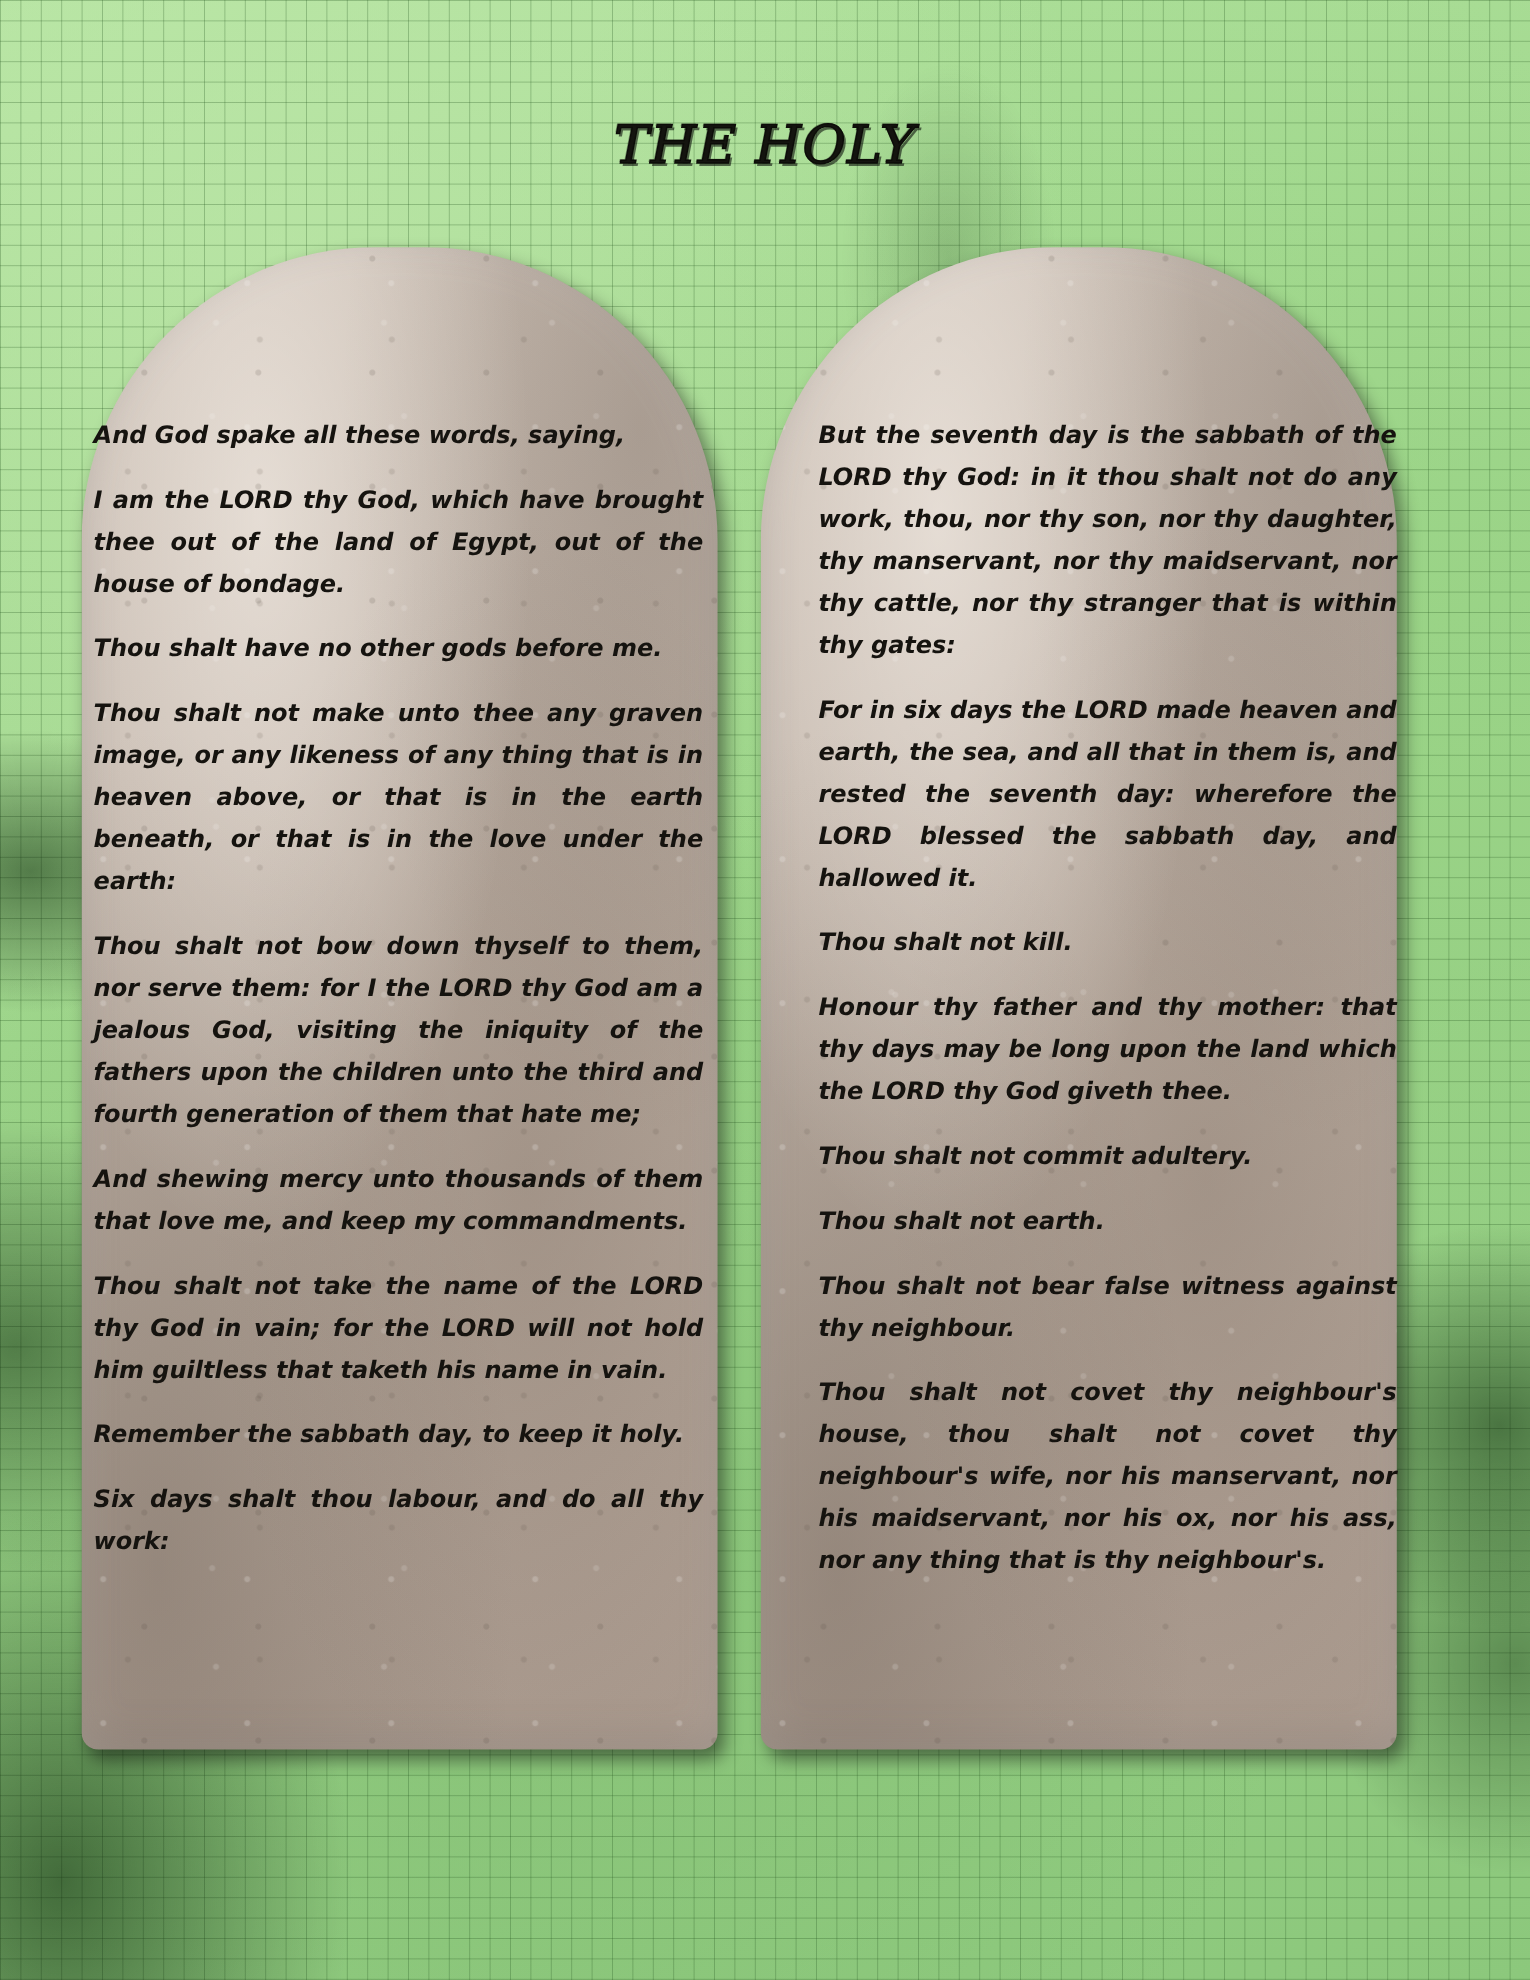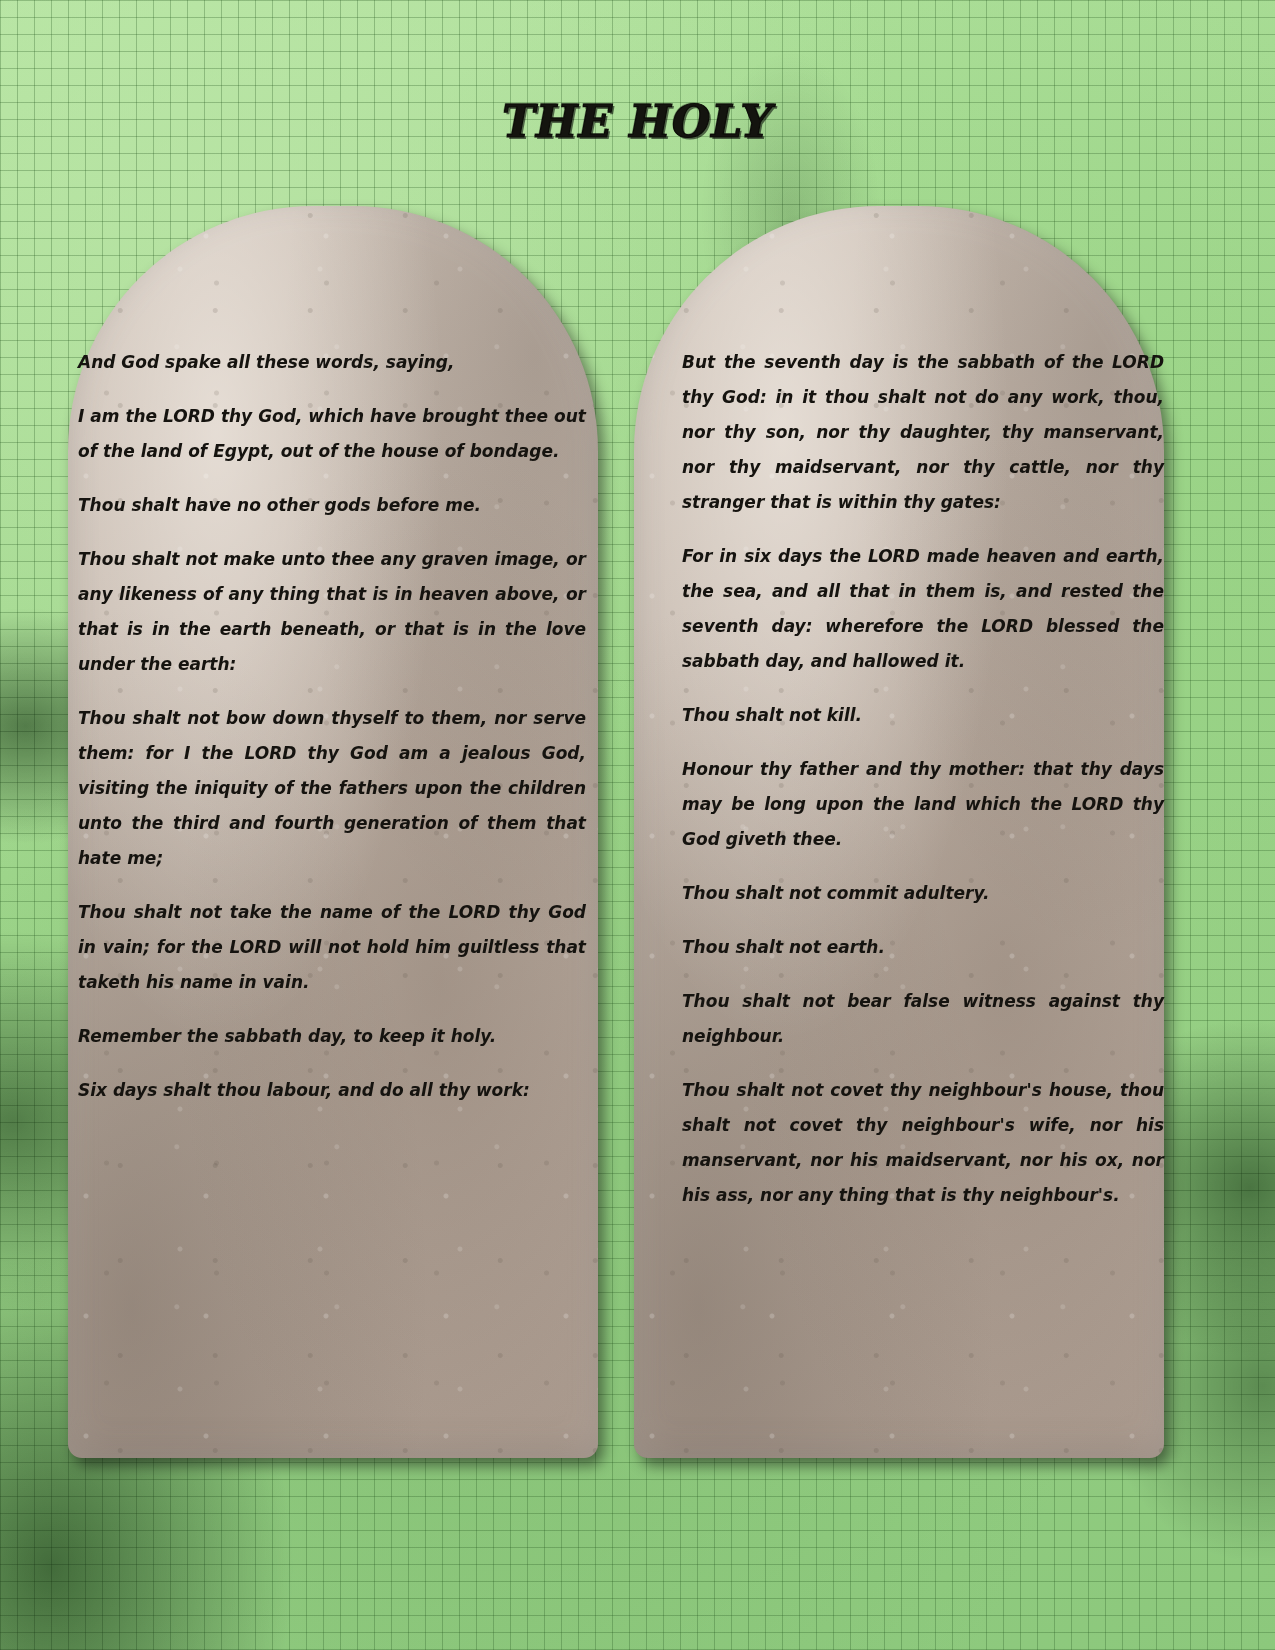--- a/index.html
+++ b/index.html
@@ -56,21 +56,21 @@
     position: absolute;
     top: 92px;
     left: 0;
     width: 100%;
     text-align: center;
     z-index: 5;
     pointer-events: none;
   }
   #title .line {
     font-family: "DejaVu Serif", serif;
-    font-weight: bold;
+    font-weight: normal;
     font-style: italic;
     font-size: 44px;
     letter-spacing: 1px;
     line-height: 60px;
     color: #14140f;
     text-transform: uppercase;
     text-shadow:
       2px 2px 0 rgba(0,0,0,0.55),
       -1px -1px 0 rgba(0,0,0,0.35);
     -webkit-text-stroke: 1.2px #0c0c08;
@@ -111,21 +111,21 @@
   #tablet-left  { left: 68px;  top: 206px; width: 530px; height: 1252px; }
   #tablet-right { left: 634px; top: 206px; width: 530px; height: 1252px; }
 
   .tablet-text {
     position: absolute;
     z-index: 3;
     color: #15130f;
     font-family: "DejaVu Sans", sans-serif;
     font-weight: bold;
     font-style: italic;
-    font-size: 17px;
+    font-size: 20px;
     line-height: 35px;
     text-align: justify;
     text-justify: inter-word;
   }
   #text-left  { left: 78px;  top: 345px; width: 508px; }
   #text-right { left: 682px; top: 345px; width: 482px; }
 
   .tablet-text p {
     margin: 0 0 19px 0;
   }
@@ -142,20 +142,21 @@
 
 <div class="tablet" id="tablet-left"></div>
 <div class="tablet" id="tablet-right"></div>
 
 <div class="tablet-text" id="text-left">
   <p>And God spake all these words, saying,</p>
   <p>I am the LORD thy God, which have brought thee out of the land of Egypt, out of the house of bondage.</p>
   <p>Thou shalt have no other gods before me.</p>
   <p>Thou shalt not make unto thee any graven image, or any likeness of any thing that is in heaven above, or that is in the earth beneath, or that is in the love under the earth:</p>
   <p>Thou shalt not bow down thyself to them, nor serve them: for I the LORD thy God am a jealous God, visiting the iniquity of the fathers upon the children unto the third and fourth generation of them that hate me;</p>
+  <p>And shewing mercy unto thousands of them that love me, and keep my commandments.</p>
   <p>Thou shalt not take the name of the LORD thy God in vain; for the LORD will not hold him guiltless that taketh his name in vain.</p>
   <p>Remember the sabbath day, to keep it holy.</p>
   <p>Six days shalt thou labour, and do all thy work:</p>
 </div>
 
 <div class="tablet-text" id="text-right">
   <p>But the seventh day is the sabbath of the LORD thy God: in it thou shalt not do any work, thou, nor thy son, nor thy daughter, thy manservant, nor thy maidservant, nor thy cattle, nor thy stranger that is within thy gates:</p>
   <p>For in six days the LORD made heaven and earth, the sea, and all that in them is, and rested the seventh day: wherefore the LORD blessed the sabbath day, and hallowed it.</p>
   <p>Thou shalt not kill.</p>
   <p>Honour thy father and thy mother: that thy days may be long upon the land which the LORD thy God giveth thee.</p>

